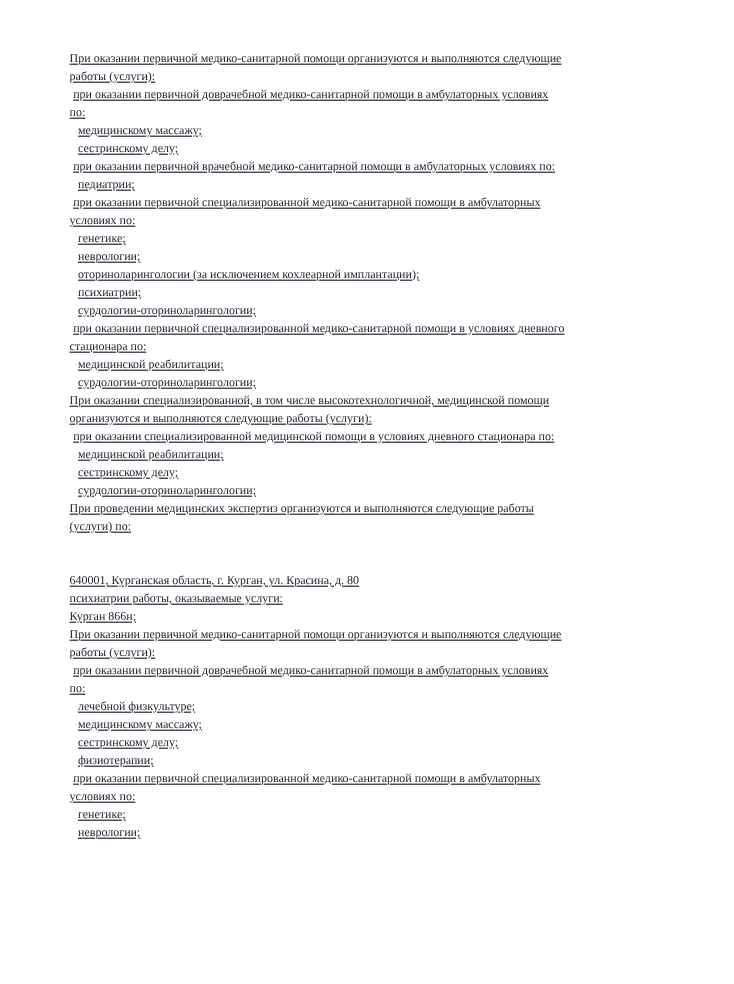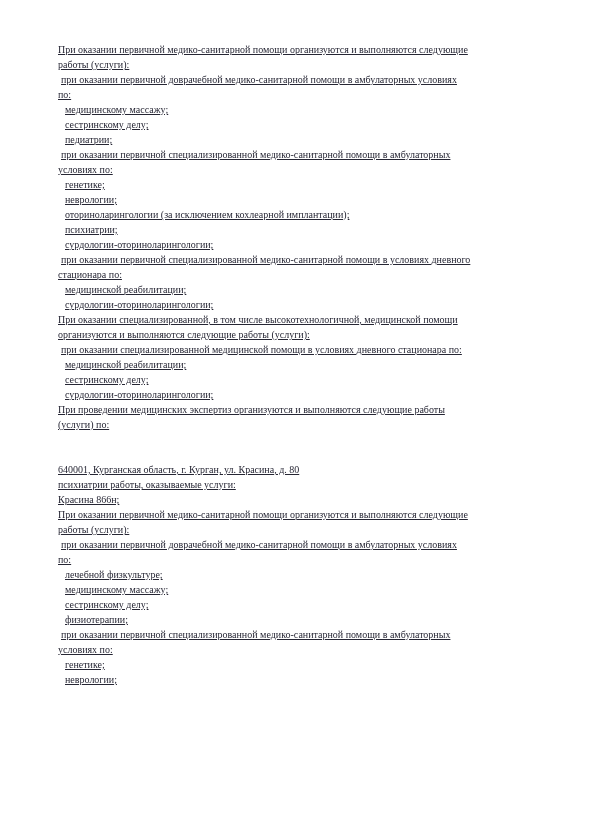--- a/index.html
+++ b/index.html
@@ -37,20 +37,21 @@
 <body>
 
 <div class="page">
   <div class="text-block" style="color: rgb(38, 38, 52);">
       <div class="line indent-0">При оказании первичной медико-санитарной помощи организуются и выполняются следующие</div>
       <div class="line indent-0">работы (услуги):</div>
       <div class="line indent-1">при оказании первичной доврачебной медико-санитарной помощи в амбулаторных условиях</div>
       <div class="line indent-0">по:</div>
       <div class="line indent-2">медицинскому массажу;</div>
       <div class="line indent-2">сестринскому делу;</div>
+      <div class="line indent-1">при оказании первичной врачебной медико-санитарной помощи в амбулаторных условиях по:</div>
       <div class="line indent-2">педиатрии;</div>
       <div class="line indent-1">при оказании первичной специализированной медико-санитарной помощи в амбулаторных</div>
       <div class="line indent-0">условиях по:</div>
       <div class="line indent-2">генетике;</div>
       <div class="line indent-2">неврологии;</div>
       <div class="line indent-2">оториноларингологии (за исключением кохлеарной имплантации);</div>
       <div class="line indent-2">психиатрии;</div>
       <div class="line indent-2">сурдологии-оториноларингологии;</div>
       <div class="line indent-1">при оказании первичной специализированной медико-санитарной помощи в условиях дневного</div>
       <div class="line indent-0">стационара по:</div>
@@ -61,21 +62,21 @@
       <div class="line indent-1">при оказании специализированной медицинской помощи в условиях дневного стационара по:</div>
       <div class="line indent-2">медицинской реабилитации;</div>
       <div class="line indent-2">сестринскому делу;</div>
       <div class="line indent-2">сурдологии-оториноларингологии;</div>
       <div class="line indent-0">При проведении медицинских экспертиз организуются и выполняются следующие работы</div>
       <div class="line indent-0">(услуги) по:</div>
       <div class="line indent-0"></div>
       <div class="line indent-0"></div>
       <div class="line indent-0">640001, Курганская область, г. Курган, ул. Красина, д. 80</div>
       <div class="line indent-0">психиатрии работы, оказываемые услуги:</div>
-      <div class="line indent-0">Красина 866н;</div>
+      <div class="line indent-0">Курган 866н;</div>
       <div class="line indent-0">При оказании первичной медико-санитарной помощи организуются и выполняются следующие</div>
       <div class="line indent-0">работы (услуги):</div>
       <div class="line indent-1">при оказании первичной доврачебной медико-санитарной помощи в амбулаторных условиях</div>
       <div class="line indent-0">по:</div>
       <div class="line indent-2">лечебной физкультуре;</div>
       <div class="line indent-2">медицинскому массажу;</div>
       <div class="line indent-2">сестринскому делу;</div>
       <div class="line indent-2">физиотерапии;</div>
       <div class="line indent-1">при оказании первичной специализированной медико-санитарной помощи в амбулаторных</div>
       <div class="line indent-0">условиях по:</div>

